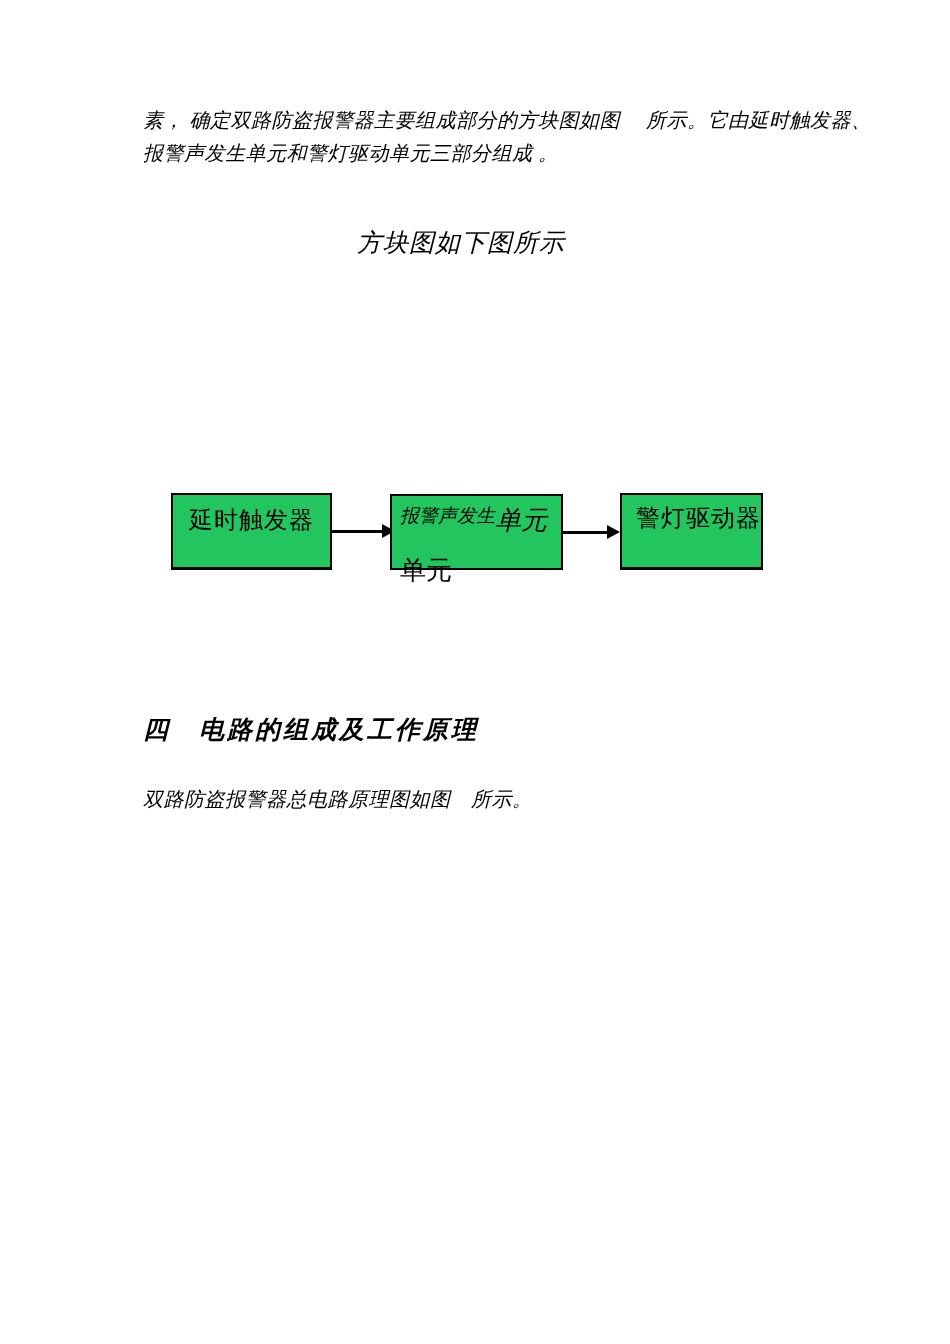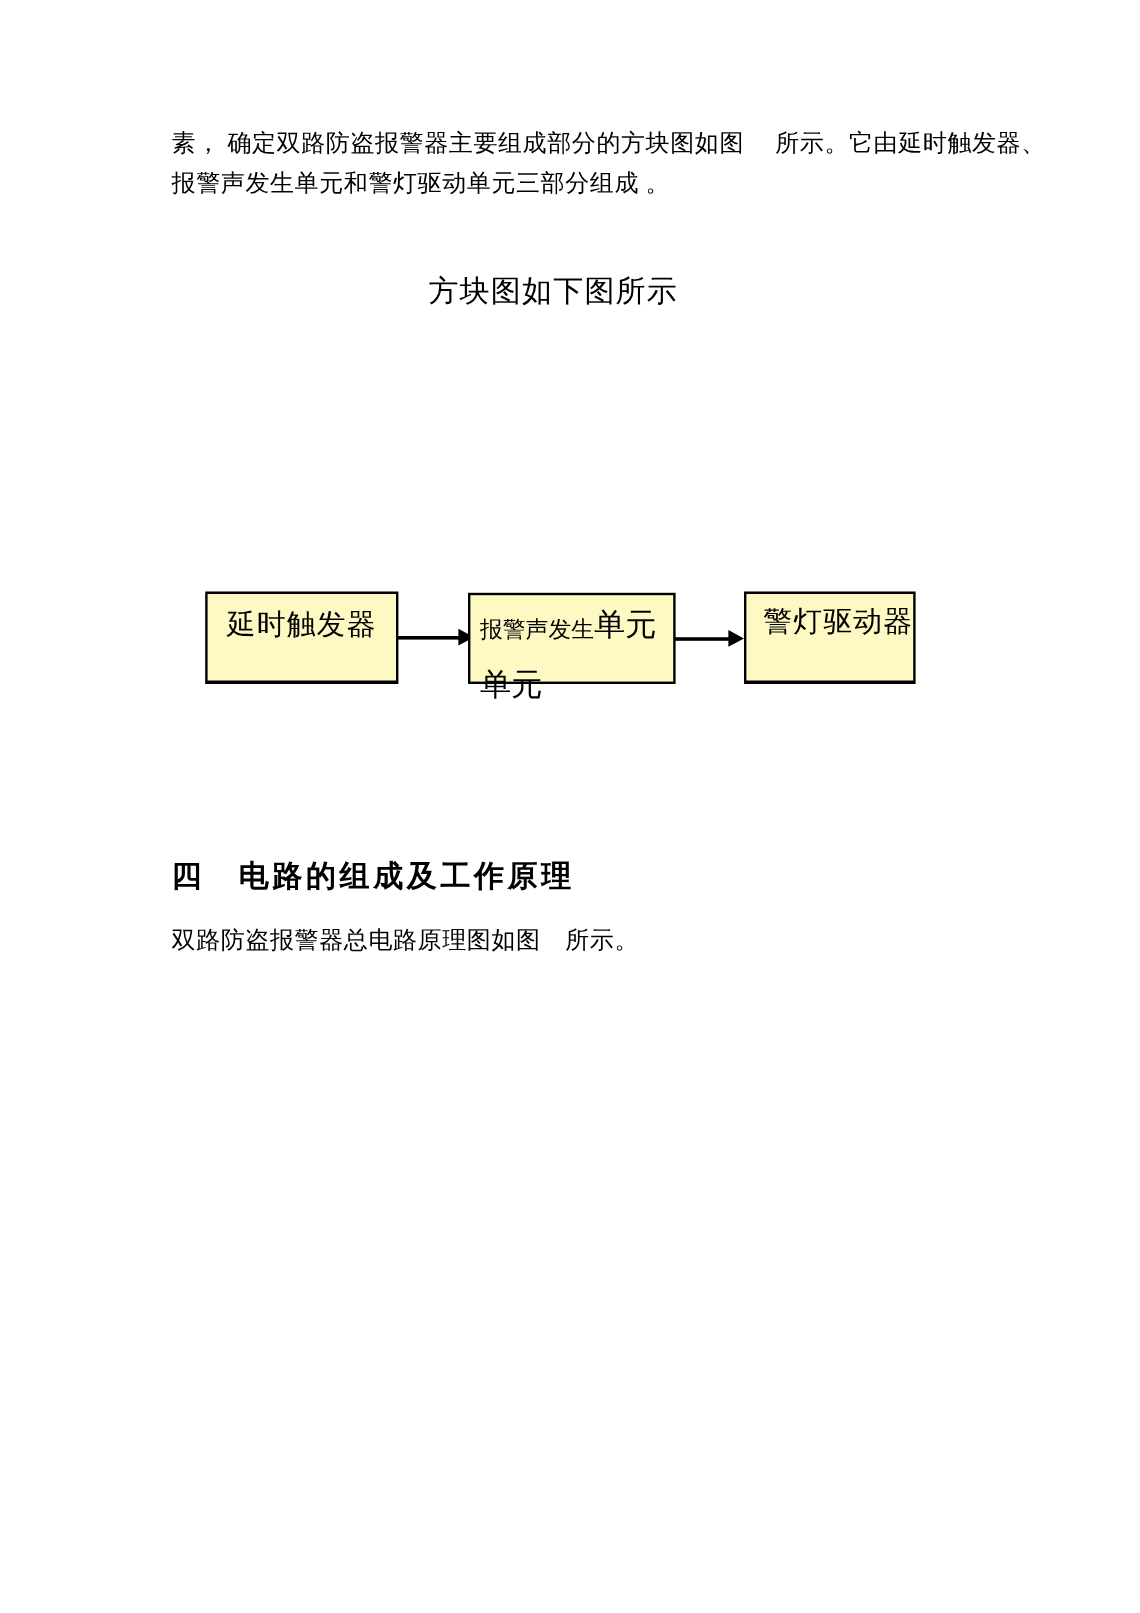--- a/index.html
+++ b/index.html
@@ -8,21 +8,21 @@
     background: #ffffff;
   }
   body {
     width: 950px;
     height: 1344px;
     position: relative;
     font-family: "Liberation Serif", "DejaVu Serif", serif;
     color: #000000;
     overflow: hidden;
   }
-  .abs { position: absolute; }
+  .abs { position: absolute; font-style: italic; }
 
   
   .intro {
     left: 143px;
     top: 104px;
     width: 790px;
     font-size: 20px;
     line-height: 33px;
     letter-spacing: 0.5px;
     white-space: nowrap;
@@ -34,36 +34,36 @@
     top: 226px;
     font-size: 25px;
     letter-spacing: 1px;
     white-space: nowrap;
   }
 
   
   .flow-box {
     position: absolute;
     border: 2px solid #000000;
-    background: #fef9c3;
+    background: #22c55e;
     box-sizing: border-box;
   }
   .box1 {
     left: 171px; top: 493px; width: 161px; height: 77px;
     border-bottom-width: 3px;
     display: flex; justify-content: center;
     font-size: 24px; letter-spacing: 1px;
     padding-top: 9px;
   }
   .box2 {
     left: 390px; top: 494px; width: 173px; height: 76px;
     border-bottom-width: 2px;
     padding: 7px 0 0 8px;
   }
-  .box2-line1 { display: flex; align-items: flex-end; white-space: nowrap; }
+  .box2-line1 { display: flex; align-items: flex-start; white-space: nowrap; font-style: italic; }
   .box2-small { font-size: 19px; }
   .box2-large { font-size: 26px; }
   .box2-overflow {
     position: absolute;
     left: 8px;
     top: 57px;
     font-size: 26px;
     background: transparent;
     white-space: nowrap;
   }
@@ -101,21 +101,21 @@
     top: 713px;
     font-size: 25px;
     font-weight: bold;
     letter-spacing: 3px;
     white-space: nowrap;
   }
 
   
   .section-paragraph {
     left: 143px;
-    top: 770px;
+    top: 786px;
     font-size: 20px;
     letter-spacing: 0.5px;
     white-space: nowrap;
   }
 </style>
 </head>
 <body>
 
 <div class="abs intro">
   <div>素， 确定双路防盗报警器主要组成部分的方块图如图　 所示。它由延时触发器、</div>

